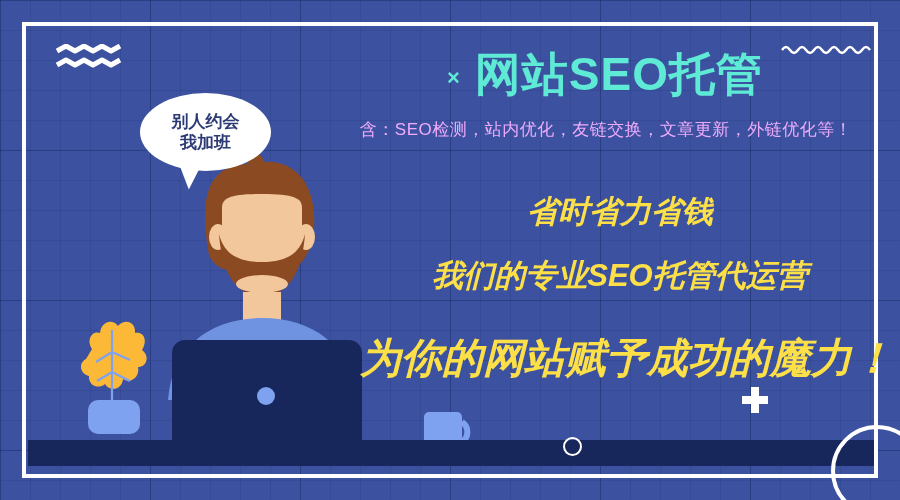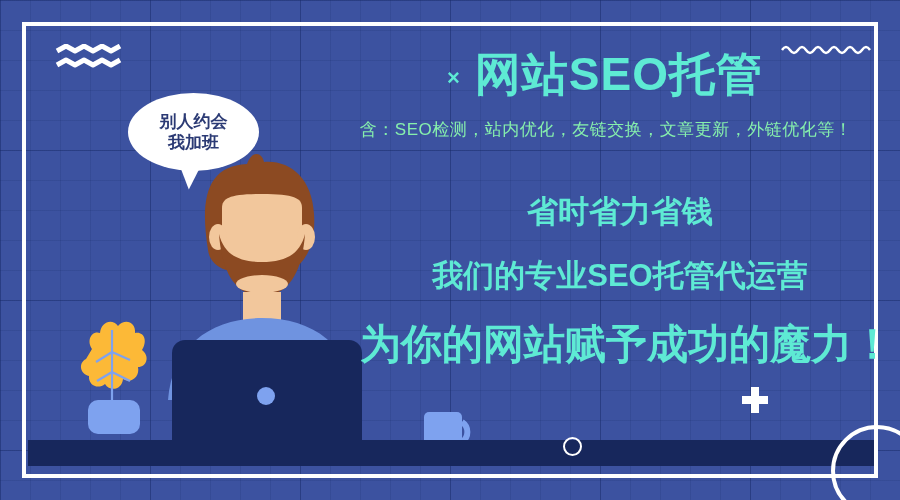--- a/index.html
+++ b/index.html
@@ -56,38 +56,38 @@
     position:absolute;left:340px;top:44px;width:530px;
     text-align:center;color:#5eead4;
     font-size:46px;font-weight:bold;letter-spacing:1px;
     white-space:nowrap;
   }
   .headline .x{
     font-size:22px;vertical-align:middle;margin-right:14px;font-weight:bold;
   }
   .subhead{
     position:absolute;left:330px;top:118px;width:552px;
-    text-align:center;color:#86efac;
+    text-align:center;color:#f0abfc;
     font-size:17px;letter-spacing:.5px;white-space:nowrap;
   }
   .ylines{
     position:absolute;left:360px;top:196px;width:520px;
-    text-align:center;color:#5eead4;font-weight:bold;
+    text-align:center;color:#fde047;font-weight:bold;font-style:italic;
   }
   .yl{white-space:nowrap;}
   .yl1{font-size:31px;line-height:1;margin-bottom:33px;}
-  .yl2{font-size:31px;line-height:1;margin-bottom:33px;}
+  .yl2{font-size:31px;line-height:1;margin-bottom:47px;}
   .yl3{font-size:41px;line-height:1;}
 
   
   .illo{position:absolute;left:0;top:0;width:560px;height:500px;}
 
   
   .bubble{
-    position:absolute;left:128px;top:93px;width:131px;height:78px;
+    position:absolute;left:140px;top:93px;width:131px;height:78px;
     background:#ffffff;border-radius:50%;
     display:flex;flex-direction:column;align-items:center;justify-content:center;
     color:#2b3a74;font-size:17px;font-weight:bold;line-height:1.25;
     z-index:6;
   }
   .bubble .bl{white-space:nowrap;}
   .bubble-tail{
     position:absolute;left:178px;top:155px;width:0;height:0;
     border-left:9px solid transparent;
     border-right:22px solid transparent;

